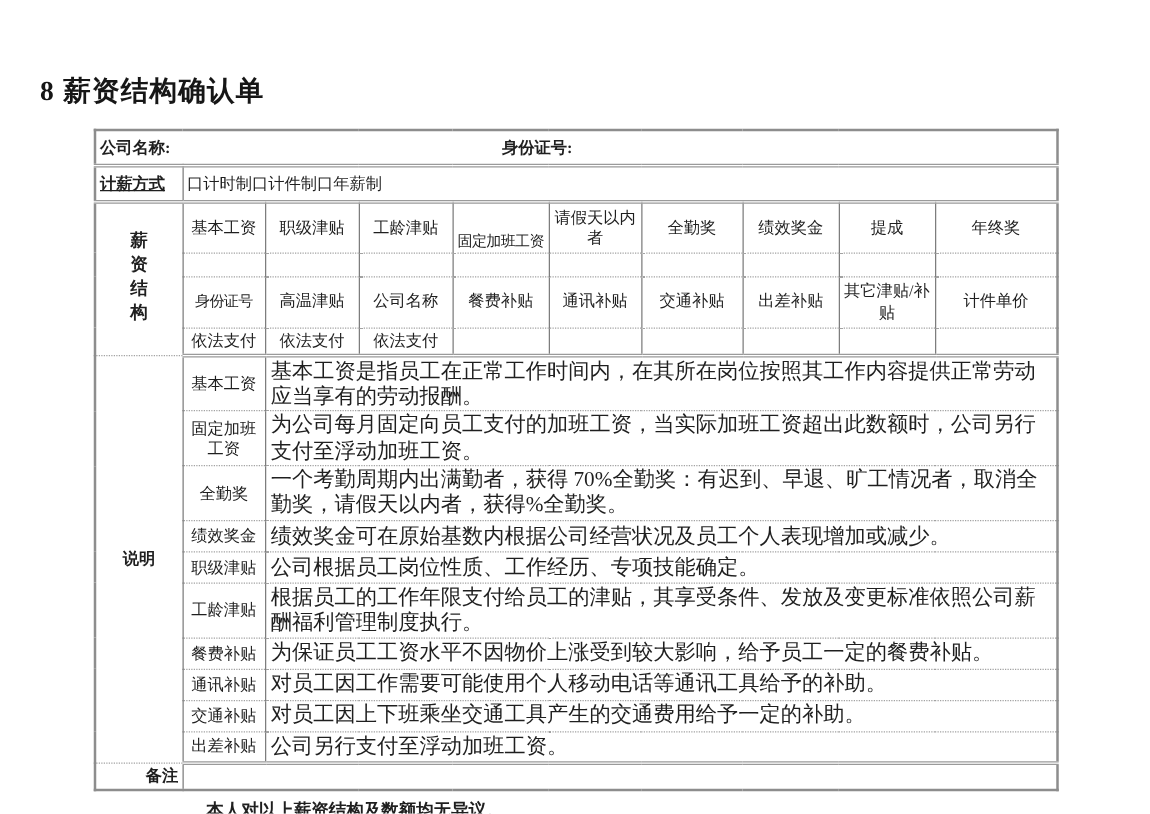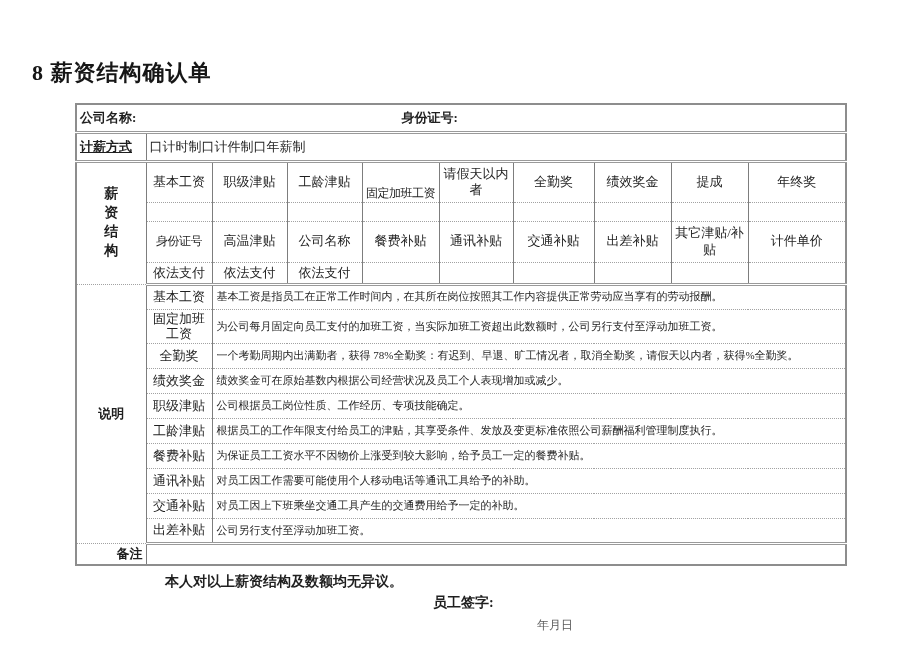--- a/index.html
+++ b/index.html
@@ -46,21 +46,21 @@
   .r-company .idl { margin-left: 262px; }
   .r-paymethod td { height: 29px; }
   .r-paymethod .lbl { font-weight: bold; text-decoration: underline; }
   .sh1 td { height: 41px; }
   .sh1 .vbottom { vertical-align: bottom; }
   .sempty td { height: 19px; }
   .sh2 td { height: 41px; }
   .slaw td { height: 22px; }
   .exp td { height: 25px; }
   .exp .term { text-align: center; line-height: 1.2; }
-  .exp .desc { padding-left: 4px; font-size: 11px; line-height: 1.2; }
+  .exp .desc { padding-left: 4px; font-size: 17px; line-height: 1.2; }
   .remarks td { height: 22px; text-align: right; }
   .vtext {
     width: 15px; margin: 0 auto;
     word-break: break-all;
     line-height: 1.35;
     font-weight: bold; font-size: 14px;
     text-align: center;
   }
   .lblcell { text-align: center; }
   .hdr { line-height: 1.25; }
@@ -168,21 +168,21 @@
       </td>
       <td class="term">基本工资</td>
       <td colspan="8" class="desc">基本工资是指员工在正常工作时间内，在其所在岗位按照其工作内容提供正常劳动应当享有的劳动报酬。</td>
     </tr>
     <tr class="exp">
       <td class="term">固定加班工资</td>
       <td colspan="8" class="desc">为公司每月固定向员工支付的加班工资，当实际加班工资超出此数额时，公司另行支付至浮动加班工资。</td>
     </tr>
     <tr class="exp">
       <td class="term">全勤奖</td>
-      <td colspan="8" class="desc">一个考勤周期内出满勤者，获得 78%全勤奖：有迟到、早退、旷工情况者，取消全勤奖，请假天以内者，获得%全勤奖。</td>
+      <td colspan="8" class="desc">一个考勤周期内出满勤者，获得 70%全勤奖：有迟到、早退、旷工情况者，取消全勤奖，请假天以内者，获得%全勤奖。</td>
     </tr>
     <tr class="exp">
       <td class="term">绩效奖金</td>
       <td colspan="8" class="desc">绩效奖金可在原始基数内根据公司经营状况及员工个人表现增加或减少。</td>
     </tr>
     <tr class="exp">
       <td class="term">职级津贴</td>
       <td colspan="8" class="desc">公司根据员工岗位性质、工作经历、专项技能确定。</td>
     </tr>
     <tr class="exp">

